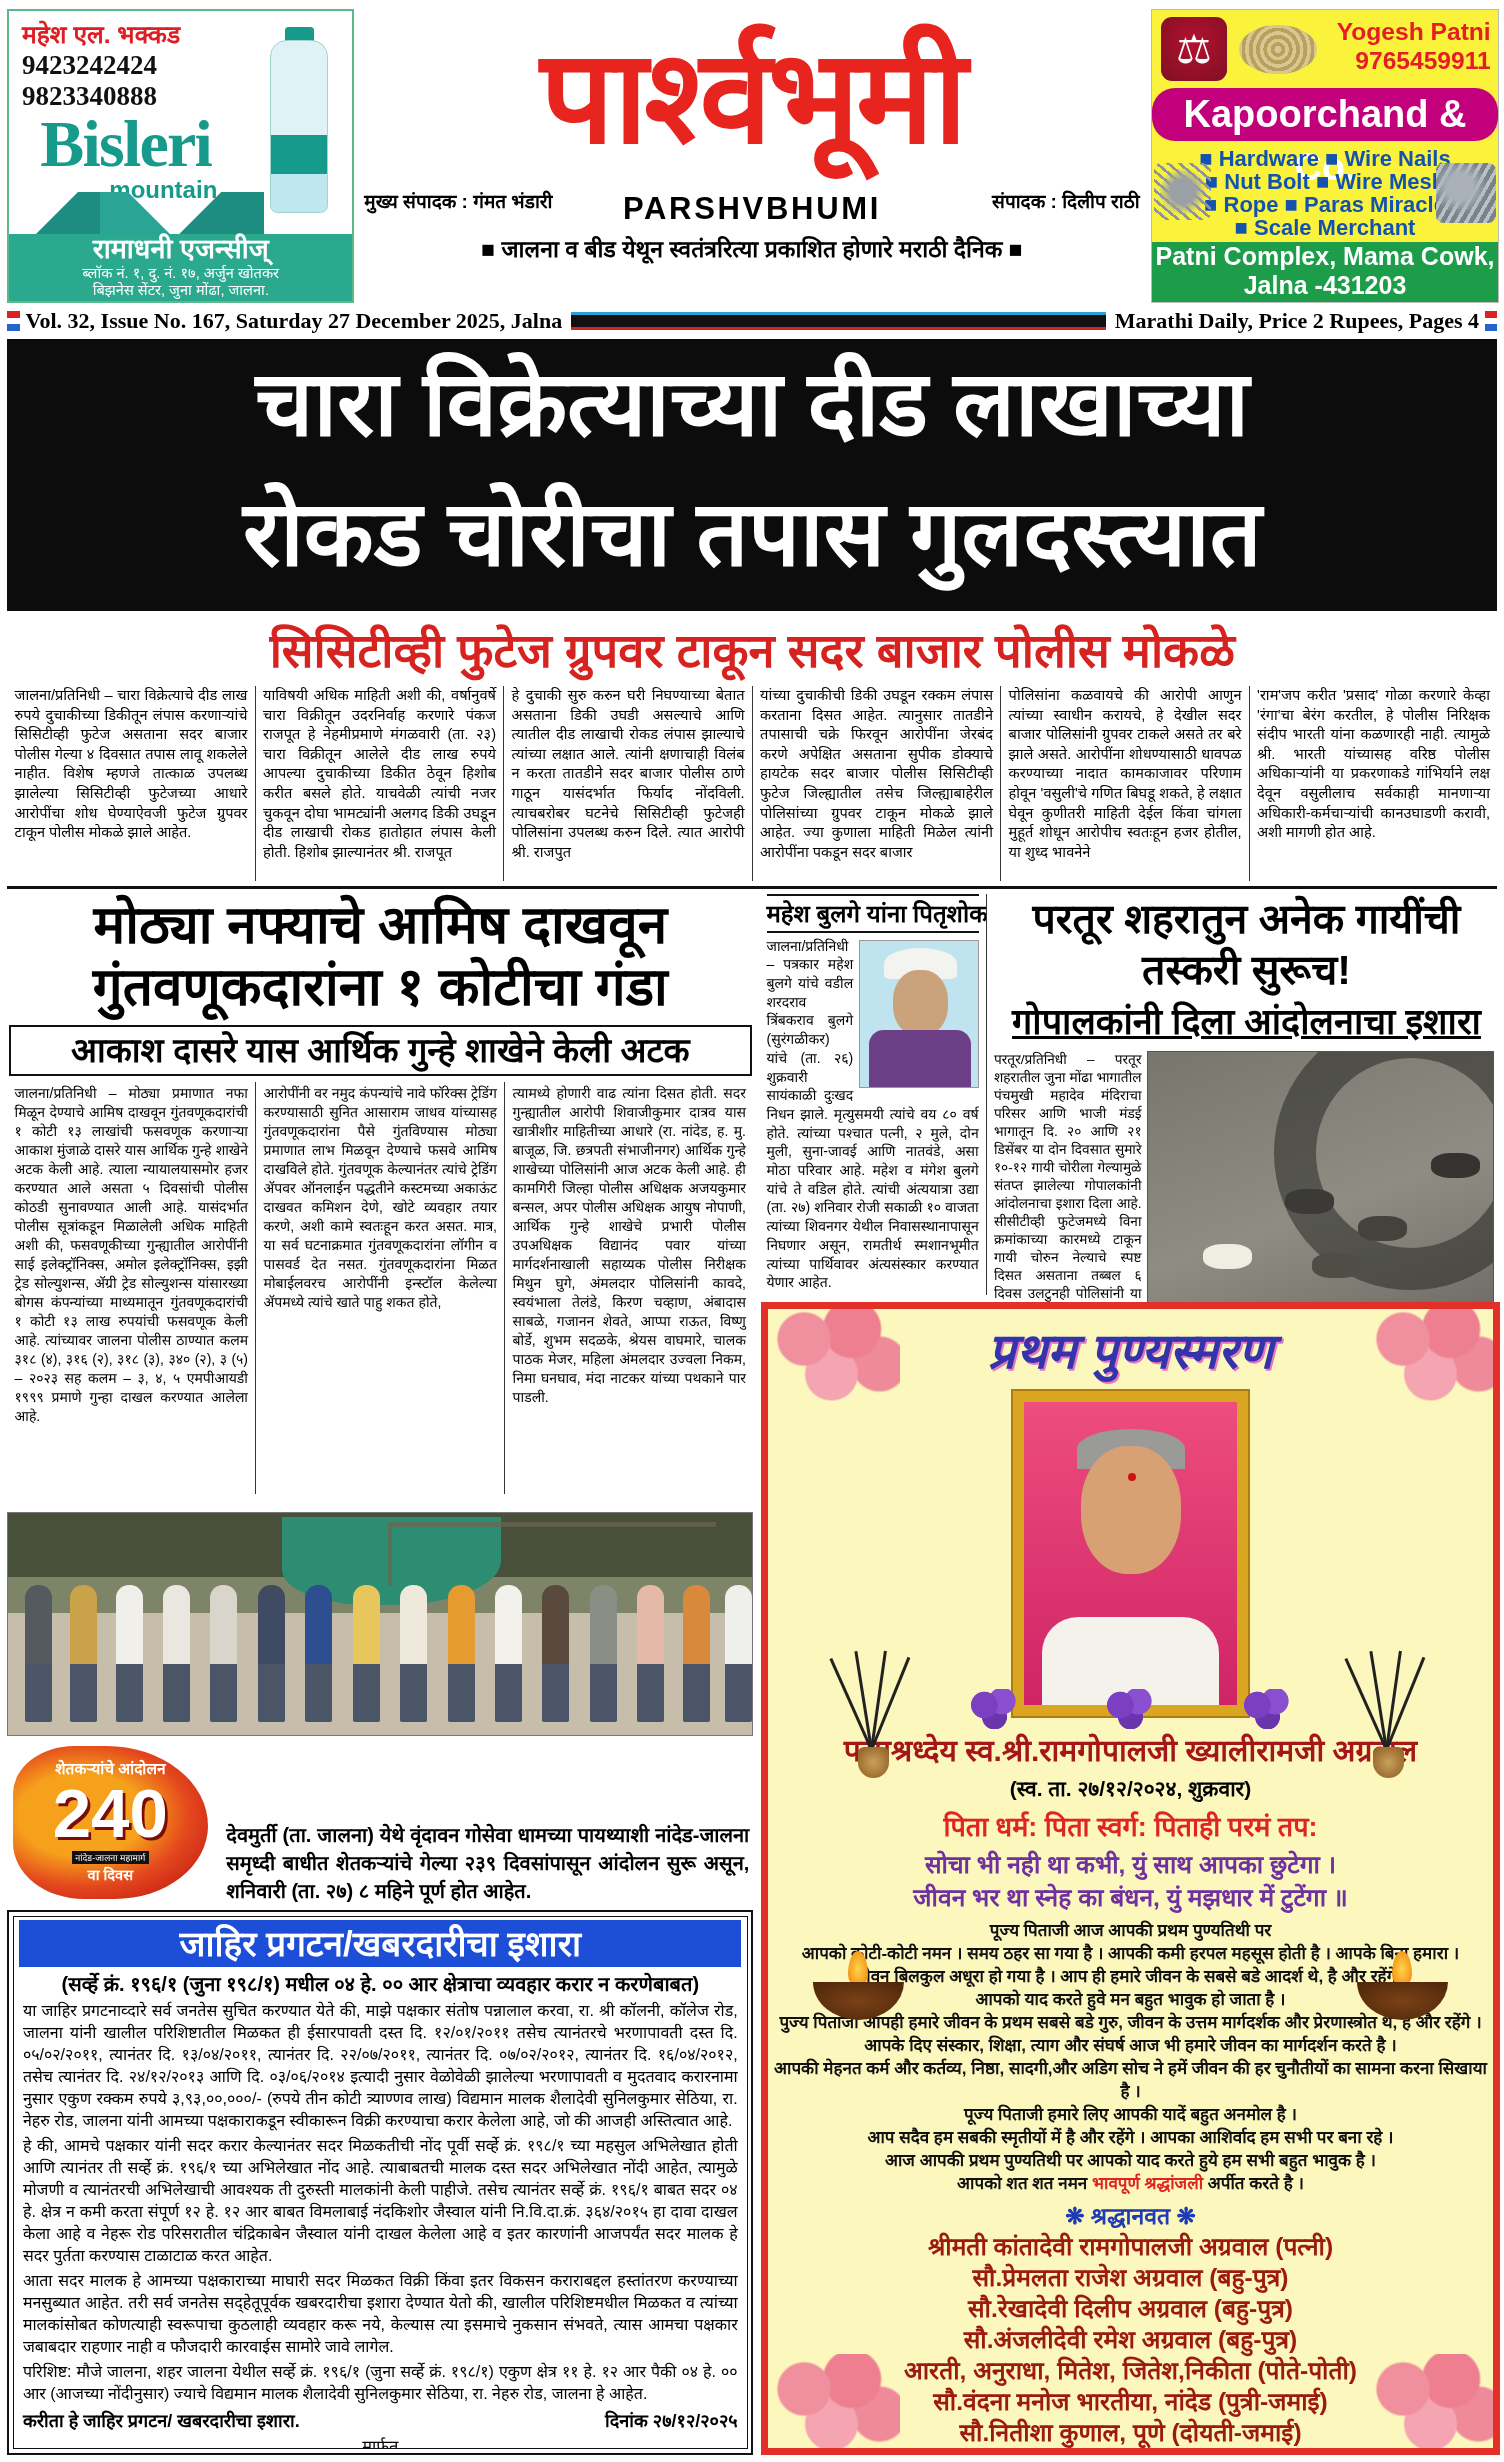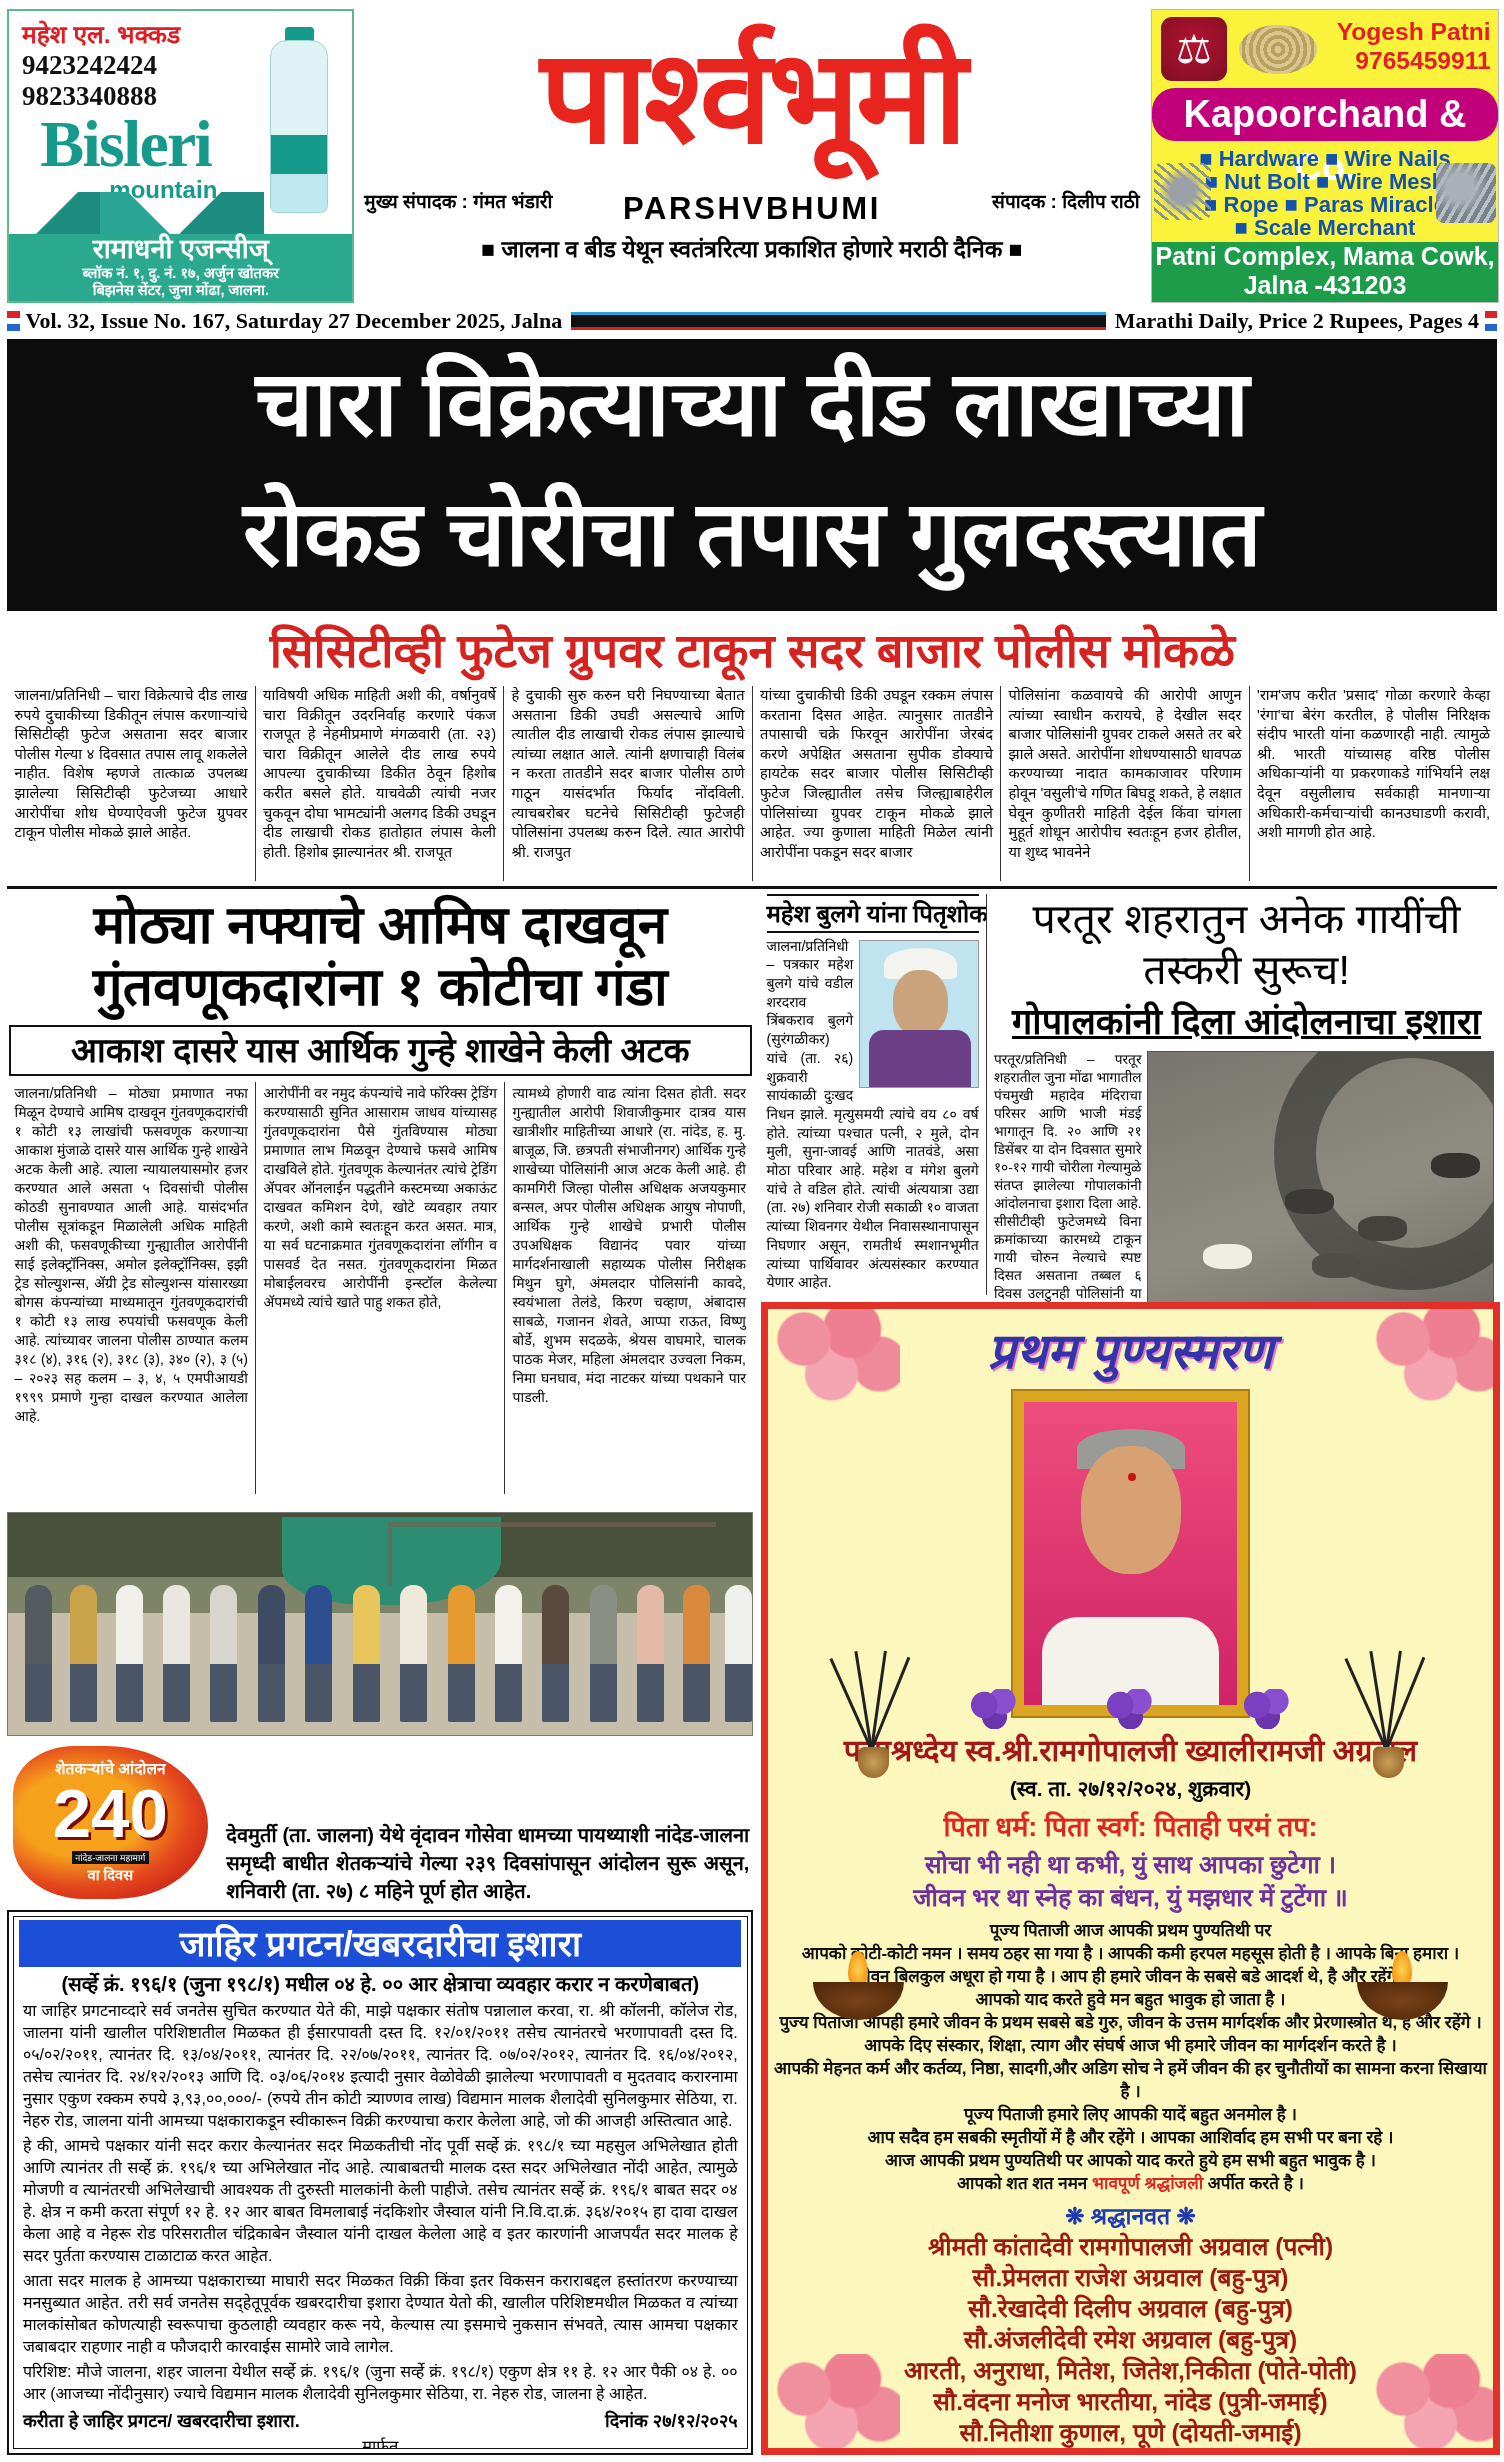--- a/index.html
+++ b/index.html
@@ -13,21 +13,21 @@
   .bis-logo { font-family:"Liberation Serif", serif; color:#169a8b; font-weight:bold; font-size:66px; line-height:64px; padding-left:31px; letter-spacing:-1.8px; }
   .bis-mountainword { color:#169a8b; font-weight:bold; font-size:24px; padding-left:100px; }
   .bis-mountain { position:absolute; left:9px; top:181px; width:246px; height:47px; background:
      linear-gradient(135deg, transparent 46%, #1c8d80 47%) 0 0/82px 47px no-repeat,
      linear-gradient(225deg, transparent 40%, #2aa495 41%) 64px 0/109px 47px no-repeat,
      linear-gradient(135deg, transparent 42%, #1c8d80 43%) 137px 0/109px 47px no-repeat; }
   .bis-bottle { position:absolute; right:24px; top:29px; width:58px; height:173px; background:linear-gradient(#dff2f5 0 55%, #169a8b 55% 78%, #bfe7ef 78%); border-radius:16.4px 16.4px 7.3px 7.3px; border:0.9px solid #9fd4cf; }
   .bis-cap { position:absolute; right:38px; top:16.4px; width:29px; height:18px; background:#169a8b; border-radius:3.6px; }
   .bis-band { position:absolute; left:0; bottom:0; width:100%; height:67px; background:#2aa98f; color:#fff; text-align:center; }
   .bis-band .agency { font-weight:bold; font-size:27px; line-height:31px; }
-  .bis-band .addr { font-weight:bold; font-size:14.6px; line-height:17.3px; }
+  .bis-band .addr { font-weight:normal; font-size:14.6px; line-height:17.3px; }
 
   .masthead { position:absolute; left:357px; top:5.5px; width:790px; height:297px; text-align:center; }
   .mast-title { color:#e8241f; font-weight:bold; font-size:130px; line-height:182px; letter-spacing:-3.6px; white-space:nowrap; }
   .mast-editors { position:relative; height:27px; }
   .mast-ed-left { position:absolute; left:7.3px; top:0; font-weight:bold; font-size:19px; }
   .mast-ed-right { position:absolute; right:7.3px; top:0; font-weight:bold; font-size:19px; }
   .mast-eng { font-weight:bold; font-size:31px; letter-spacing:2.7px; margin-top:-24px; }
   .mast-tagline { font-weight:bold; font-size:23px; margin-top:5.5px; }
 
   .ad-kapoor { position:absolute; left:1151px; top:9px; width:348px; height:294px; background:#fbf23b; border:1.8px solid #bbb; overflow:hidden; }
@@ -70,21 +70,21 @@
   .bulge { position:absolute; left:761px; top:894px; width:226px; height:401px; border-right:1.8px solid #333; padding:0 7.3px 0 5.5px; overflow:hidden; }
   .bulge-h { font-weight:bold; font-size:24px; text-align:center; border-bottom:2.7px solid #111; border-top:2.7px solid #111; line-height:35px; margin-bottom:3.6px; white-space:nowrap; }
   .bulge-body { font-size:14px; line-height:18.7px; text-align:justify; }
   .bulge-photo { float:right; width:120px; height:148px; margin:3.6px 0 3.6px 5.5px; background:#bfe3ef; position:relative; border:0.9px solid #999; overflow:hidden; }
   .bp-cap { position:absolute; left:24px; top:7.3px; width:73px; height:31px; background:#f3f3ef; border-radius:50% 50% 10% 10%; }
   .bp-face { position:absolute; left:33px; top:29px; width:55px; height:66px; background:#caa27c; border-radius:45%; }
   .bp-body { position:absolute; left:9px; top:89px; width:102px; height:58px; background:#6d3f86; border-radius:14.6px 14.6px 0 0; }
 
   
   .partur { position:absolute; left:994px; top:894px; width:505px; height:613px; overflow:hidden; }
-  .partur-h { font-weight:normal; font-size:41px; line-height:51px; text-align:center; }
+  .partur-h { font-weight:bold; font-size:41px; line-height:51px; text-align:center; }
   .partur-sub { font-weight:bold; font-size:36px; text-align:center; text-decoration:underline; line-height:51px; }
   .partur-row { display:flex; margin-top:3.6px; }
   .partur-c1 { width:153px; font-size:13.7px; line-height:18px; text-align:justify; padding-right:5.5px; }
   .cctv { width:347px; height:279px; background:linear-gradient(160deg,#77756d,#8f8d83 55%,#6b6962); position:relative; border:0.9px solid #555; overflow:hidden; }
   .cctv .blade { position:absolute; right:-55px; top:-36px; width:274px; height:274px; border-radius:50%; border:42px solid rgba(40,40,38,.55); }
   .cctv .cow { position:absolute; width:49px; height:25.5px; background:#3c3a36; border-radius:40%; box-shadow:73px 27px 0 #44423c, -82px 55px 0 #f0ede2, 146px -36px 0 #35332f, 27px 64px 0 #504d46; }
   .partur-after { display:flex; margin-top:3.6px; }
   .partur-a1 { width:153px; font-size:14.6px; padding-right:5.5px; }
   .partur-a2 { width:347px; font-size:15.5px; line-height:21px; text-align:justify; }
   .jump { font-weight:bold; }

